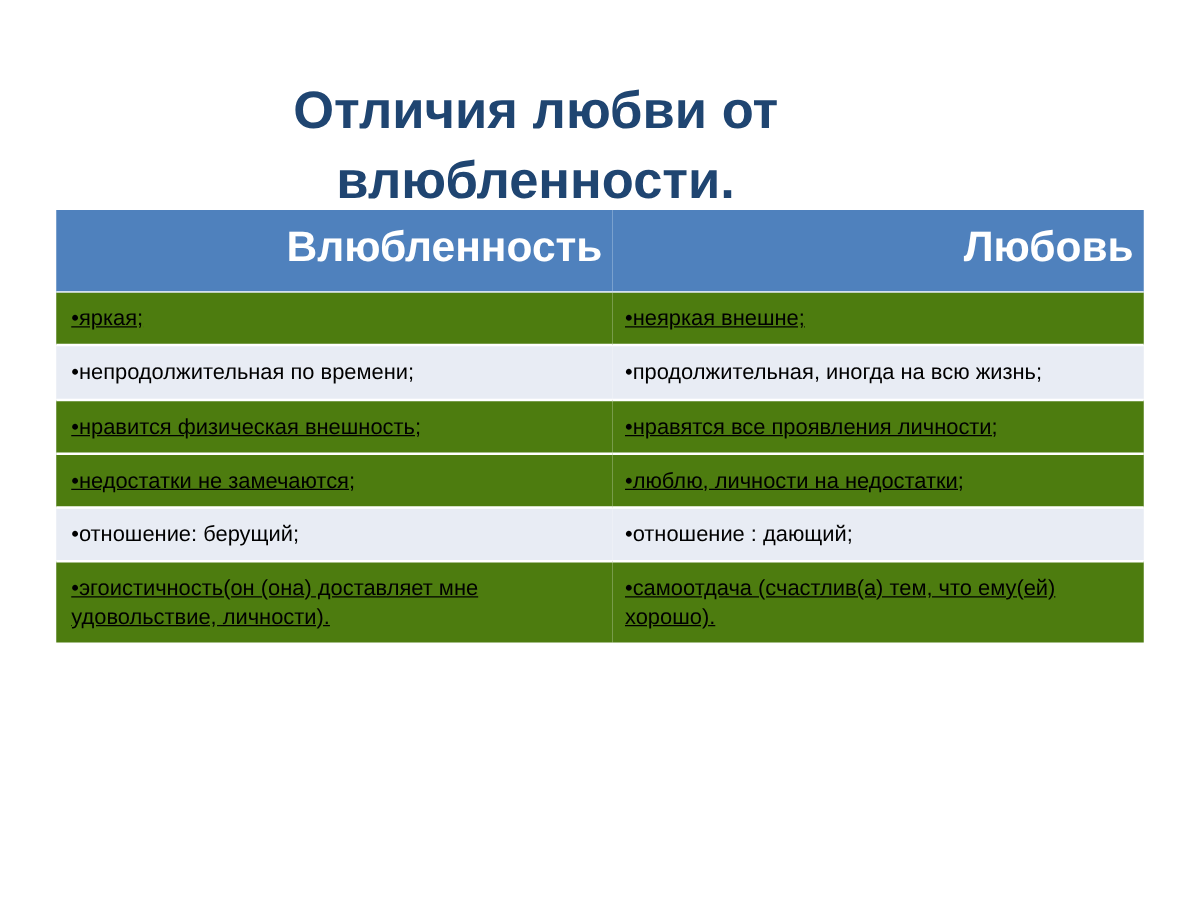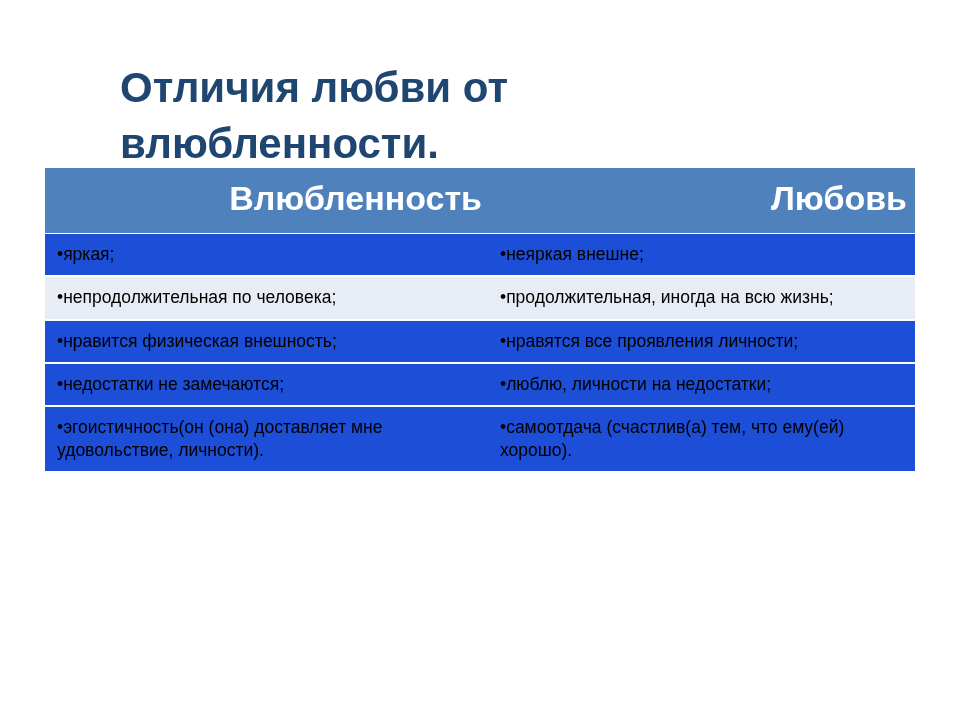--- a/index.html
+++ b/index.html
@@ -20,21 +20,21 @@
     height: 720px;
     box-sizing: border-box;
   }
 
   
   .slide-title {
     position: absolute;
     left: 0;
     top: 32px;
     width: 857px;
-    text-align: left;
+    text-align: center;
     font-size: 42px;
     line-height: 1.33;
     font-weight: bold;
     color: #1f4571;
     letter-spacing: 0px;
     padding: 0 120px;
     box-sizing: border-box;
   }
 
   
@@ -74,21 +74,22 @@
     border-bottom: 0;
     border-left: 0;
     border-right: 0;
   }
   .compare-table tbody td.cell-b {
     padding-left: 10px;
     padding-right: 8px;
     margin-top: 16px;
   }
   .compare-table tbody tr.band-dark td {
-    background: #1d4ed8;
+    background: #4d7c0f;
+    text-decoration: underline;
   }
   .compare-table tbody tr.band-light td {
     background: #e8ecf4;
   }
   .compare-table tbody tr:first-child td {
     border-top: 1px solid #ffffff;
   }
   .bullet-text {
     display: block;
     white-space: normal;
@@ -119,21 +120,21 @@
         <td class="cell-a">
           <span class="bullet-text">•яркая;</span>
         </td>
         <td class="cell-b">
           <span class="bullet-text">•неяркая внешне;</span>
         </td>
       </tr>
 
       <tr class="band-light">
         <td class="cell-a">
-          <span class="bullet-text">•непродолжительная по человека;</span>
+          <span class="bullet-text">•непродолжительная по времени;</span>
         </td>
         <td class="cell-b">
           <span class="bullet-text">•продолжительная, иногда на всю жизнь;</span>
         </td>
       </tr>
 
       <tr class="band-dark">
         <td class="cell-a">
           <span class="bullet-text">•нравится физическая внешность;</span>
         </td>
@@ -145,20 +146,28 @@
 
       <tr class="band-dark">
         <td class="cell-a">
           <span class="bullet-text">•недостатки не замечаются;</span>
         </td>
         <td class="cell-b">
           <span class="bullet-text">•люблю, личности на недостатки;</span>
         </td>
       </tr>
 
+      <tr class="band-light">
+        <td class="cell-a">
+          <span class="bullet-text">•отношение: берущий;</span>
+        </td>
+        <td class="cell-b">
+          <span class="bullet-text">•отношение : дающий;</span>
+        </td>
+      </tr>
 
       <tr class="band-dark">
         <td class="cell-a">
           <span class="bullet-text">•эгоистичность(он (она) доставляет мне удовольствие, личности).</span>
         </td>
         <td class="cell-b">
           <span class="bullet-text">•самоотдача (счастлив(а) тем, что ему(ей) хорошо).</span>
         </td>
       </tr>
 

